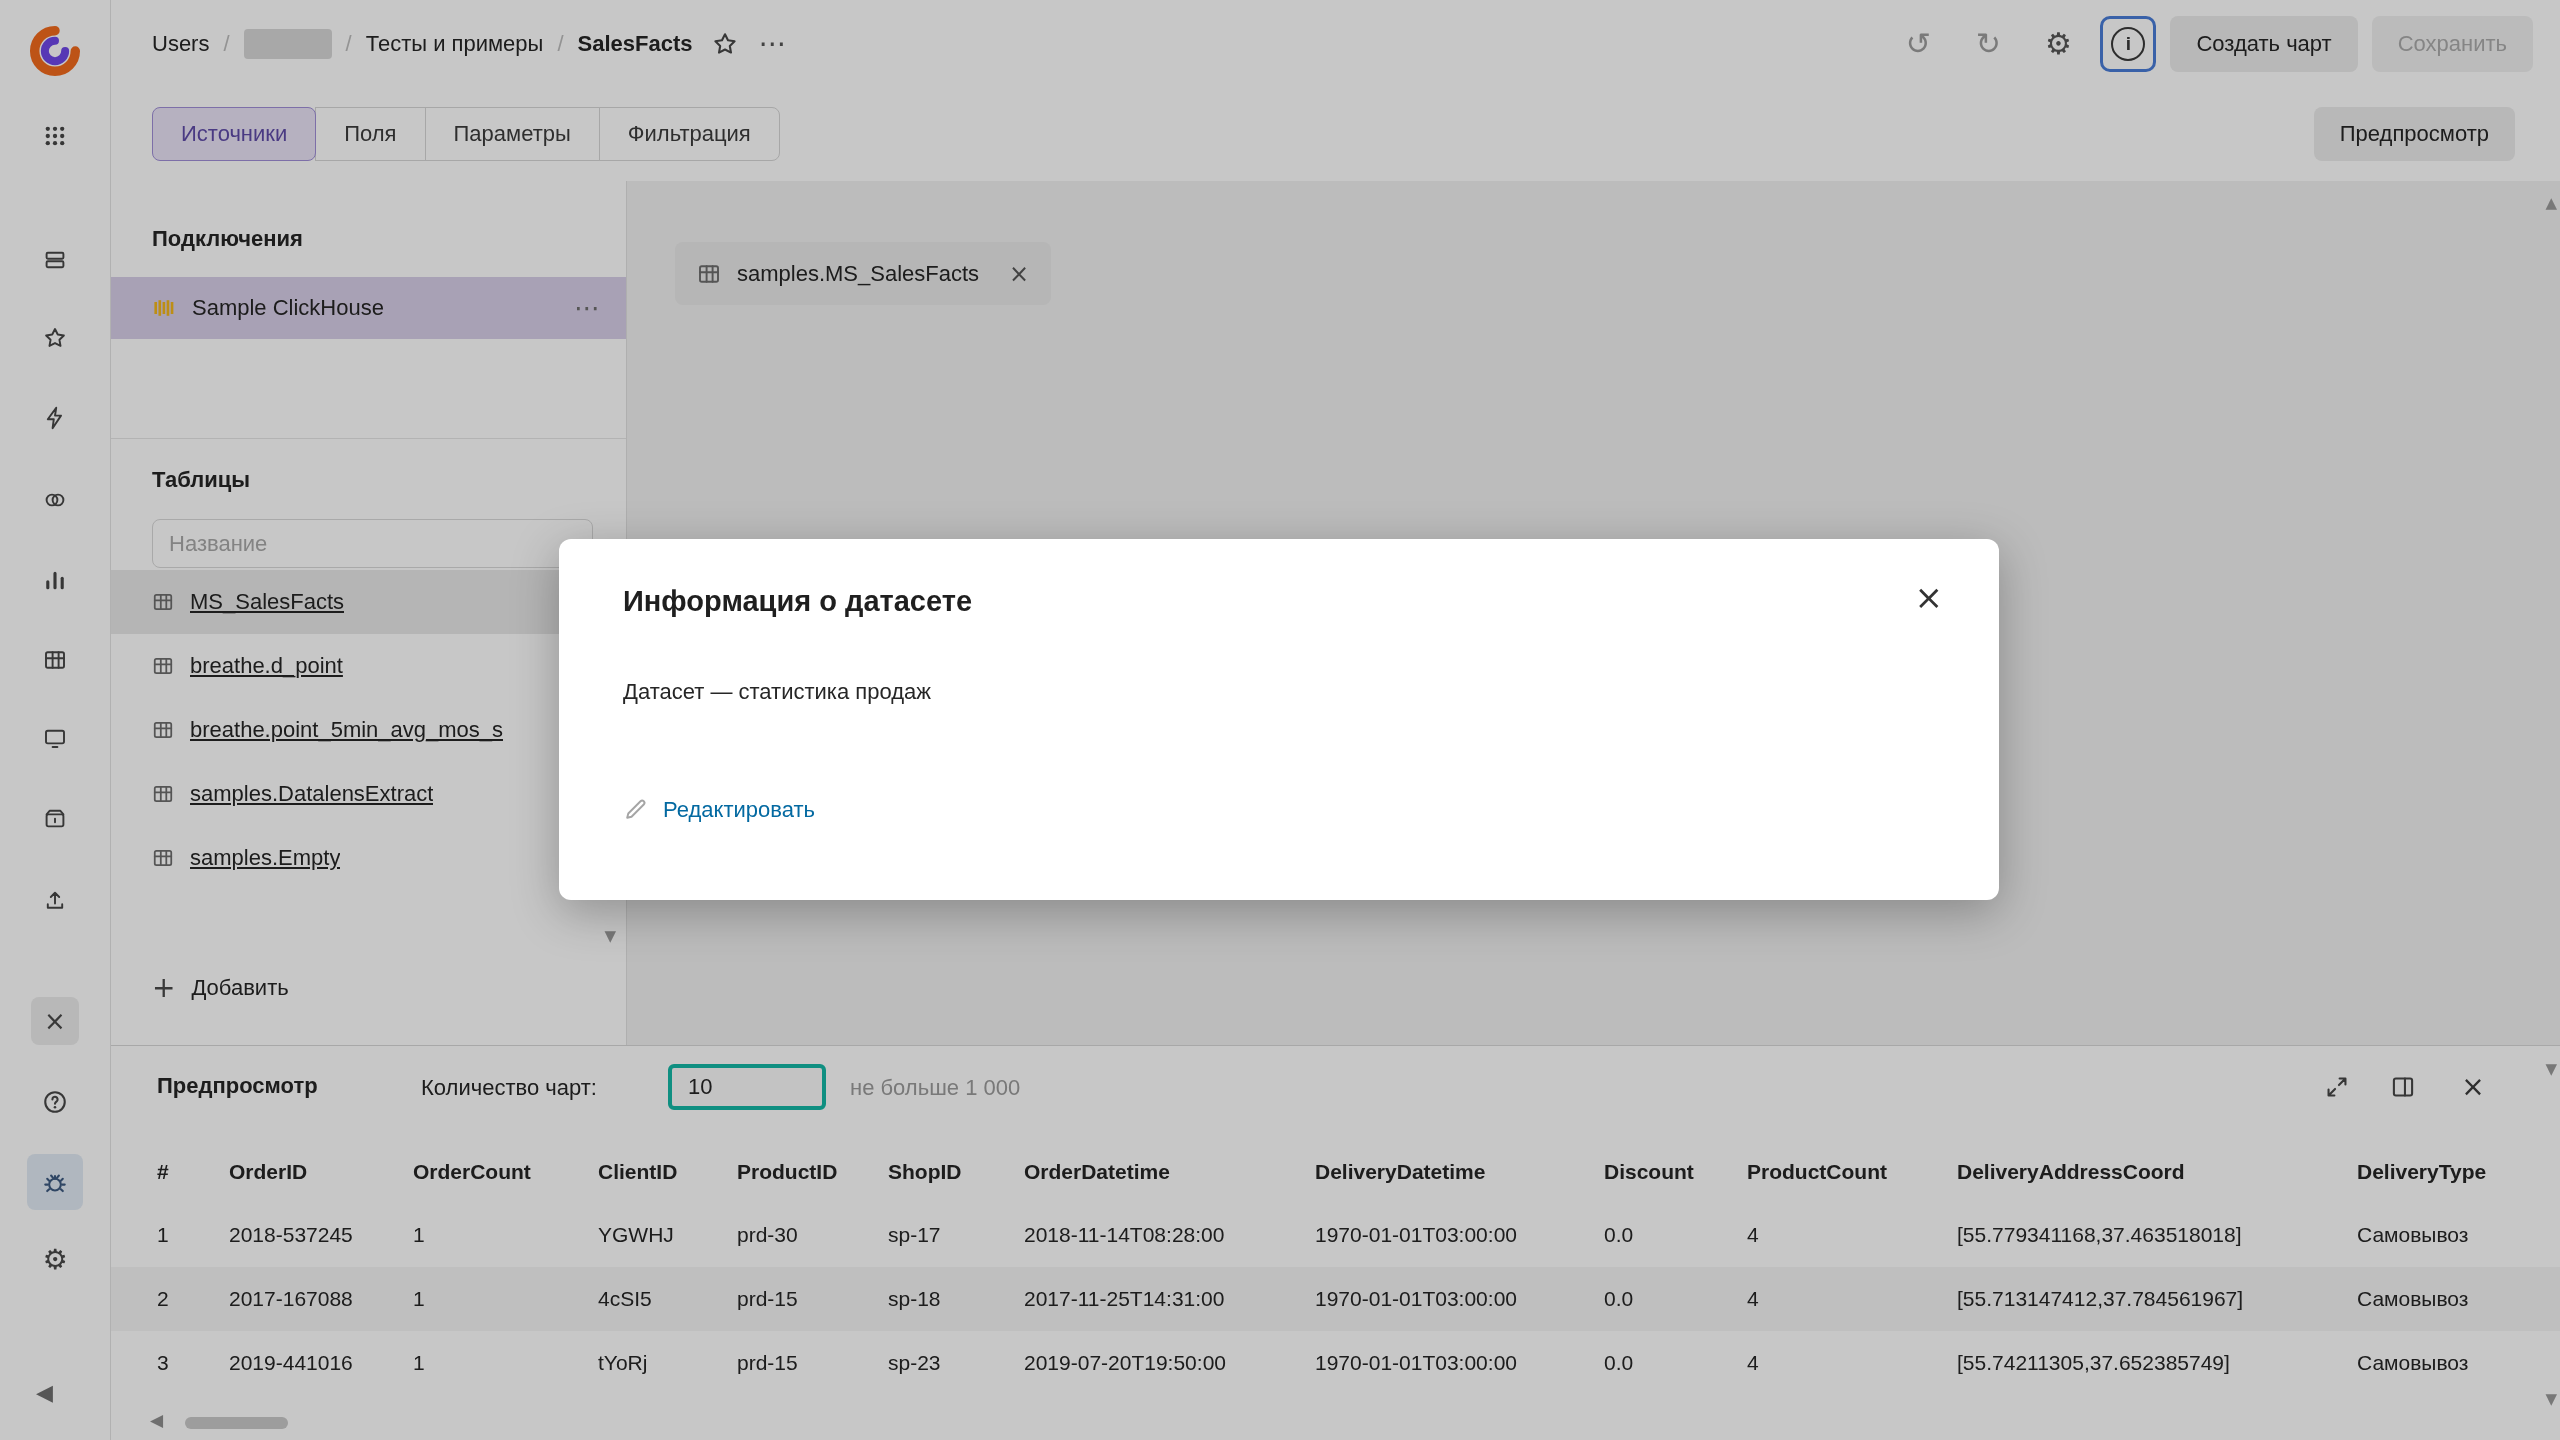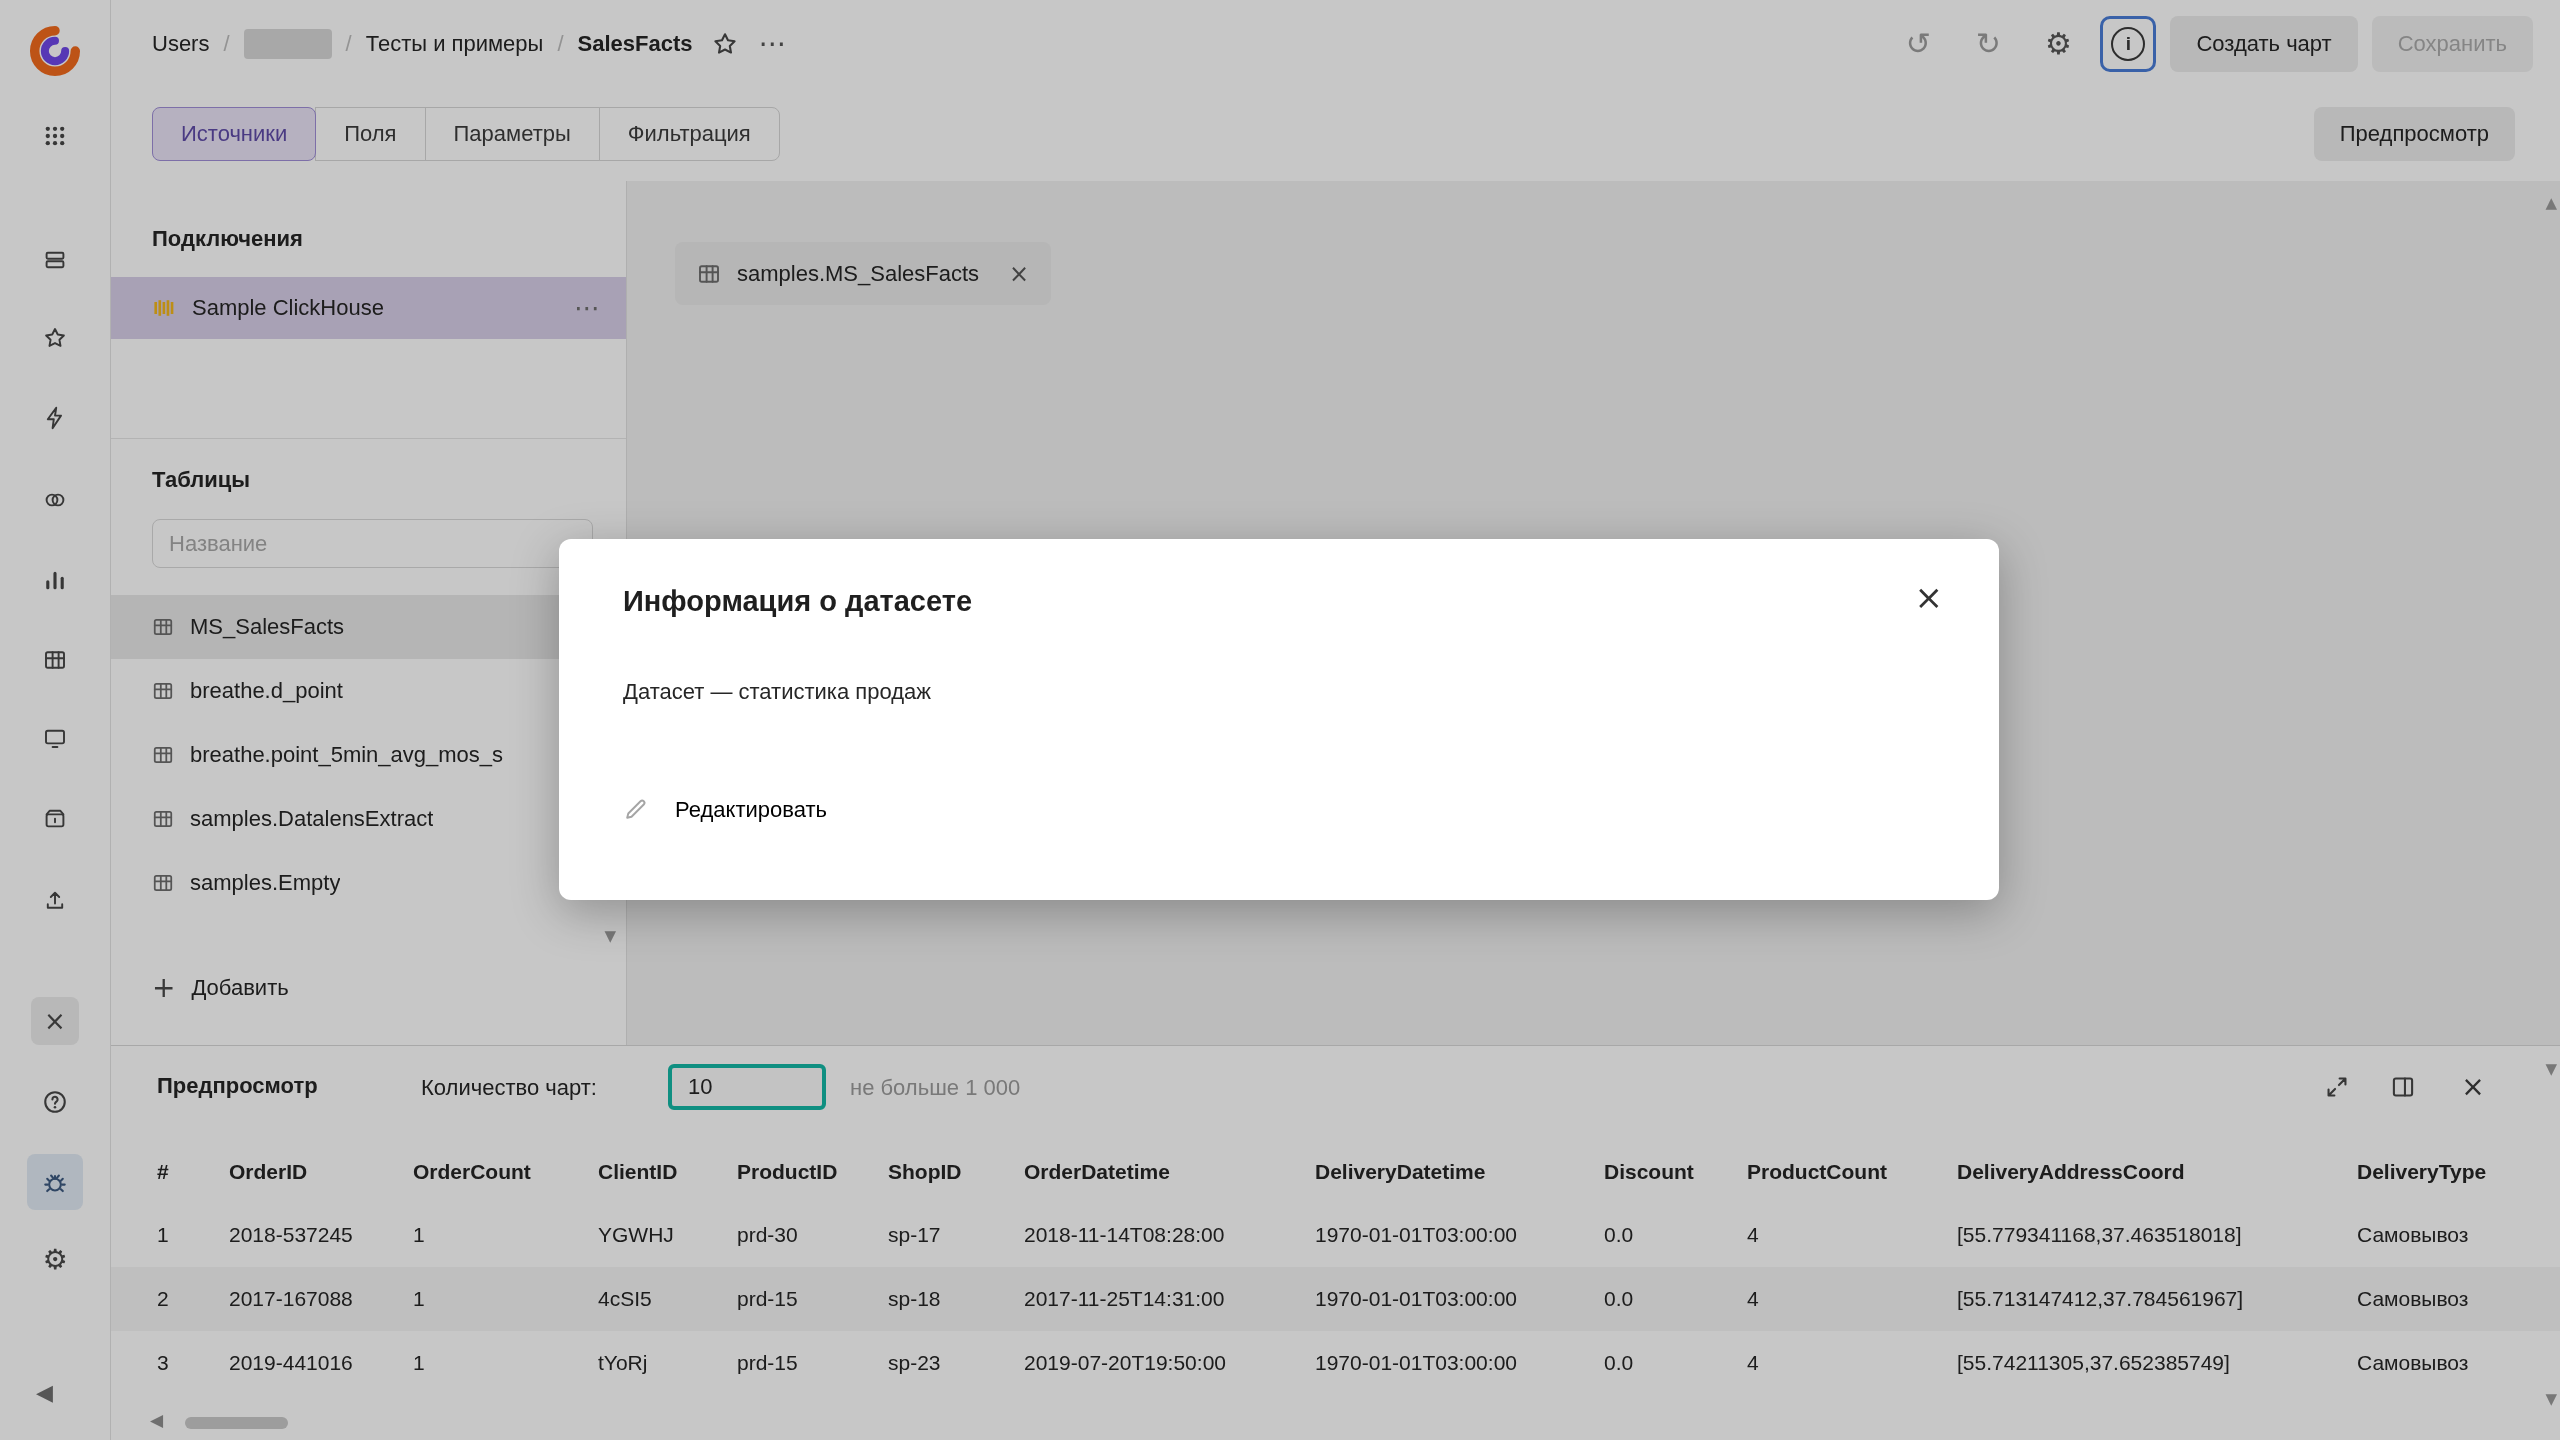--- a/index.html
+++ b/index.html
@@ -66,21 +66,21 @@
   .sec-title{position:absolute;left:42px;font-weight:700;font-size:22px;color:#262626;}
   .conn-item{position:absolute;left:0;top:96px;width:100%;height:62px;background:#d8cfe8;
         display:flex;align-items:center;padding-left:42px;box-sizing:border-box;cursor:pointer;}
   .conn-item .label{margin-left:16px;}
   .row-more{position:absolute;right:24px;color:#6d6d6d;font-size:26px;letter-spacing:2px;cursor:pointer;}
   .panel-divider{position:absolute;left:0;top:257px;width:100%;border-top:1px solid #e6e6e6;}
   .search{position:absolute;left:42px;top:338px;width:441px;height:49px;box-sizing:border-box;
         border:1px solid #d9d9d9;border-radius:8px;background:#fff;padding:0 16px;
         font-size:22px;font-family:inherit;color:#262626;}
   .search::placeholder{color:#a8a8a8;}
-  .tbl-list{position:absolute;left:0;top:414px;width:100%;}
+  .tbl-list{position:absolute;left:0;top:389px;width:100%;text-decoration:underline;}
   .tbl-item{height:64px;display:flex;align-items:center;padding-left:42px;cursor:pointer;position:relative;}
   .tbl-item.selected{background:#e8e8e8;}
   .tbl-item .label{margin-left:16px;max-width:400px;}
   .add-row{position:absolute;left:42px;top:793px;display:flex;align-items:center;gap:16px;cursor:pointer;}
   .plus{font-size:28px;color:#4a4a4a;}
   .list-scrollhint{position:absolute;right:10px;top:748px;color:#9a9a9a;font-size:15px;}
 
   
   .canvas{position:absolute;left:627px;top:181px;right:0;height:864px;background:#f1f1f1;}
   .chip{position:absolute;left:48px;top:61px;height:63px;background:#e9e9e9;border-radius:8px;
@@ -113,22 +113,22 @@
   .vscroll{position:absolute;right:3px;color:#9a9a9a;font-size:15px;z-index:3;cursor:pointer;}
 
   
   .dim{position:absolute;inset:0;background:rgba(0,0,0,.22);z-index:50;}
   .modal{position:absolute;left:559px;top:539px;width:1440px;height:361px;background:#fff;
         border-radius:12px;box-shadow:0 12px 48px rgba(0,0,0,.28);z-index:60;}
   .modal-title{position:absolute;left:64px;top:46px;font-size:29px;font-weight:600;color:#1f1f1f;}
   .modal-close{position:absolute;right:50px;top:40px;font-size:34px;color:#333;background:none;
         border:none;cursor:pointer;line-height:1;}
   .modal-desc{position:absolute;left:64px;top:140px;font-size:22px;color:#262626;}
-  .modal-edit{position:absolute;left:64px;top:258px;display:flex;align-items:center;gap:28px;
-        color:#000000;font-size:22px;cursor:pointer;}
+  .modal-edit{position:absolute;left:64px;top:258px;display:flex;align-items:center;gap:16px;
+        color:#0369a1;font-size:22px;cursor:pointer;}
 </style>
 </head>
 <body>
 
 <aside class="rail">
   <div class="logo">
     <svg class="svgi" viewBox="0 0 40 40" width="58" height="58">
       <path d="M20 6 a14 14 0 1 0 14 14" style="stroke:#f26b1d;stroke-width:6.5;"></path>
       <path d="M20 13 a7 7 0 1 0 7 7" style="stroke:#7048e8;stroke-width:5.5;"></path>
     </svg>

